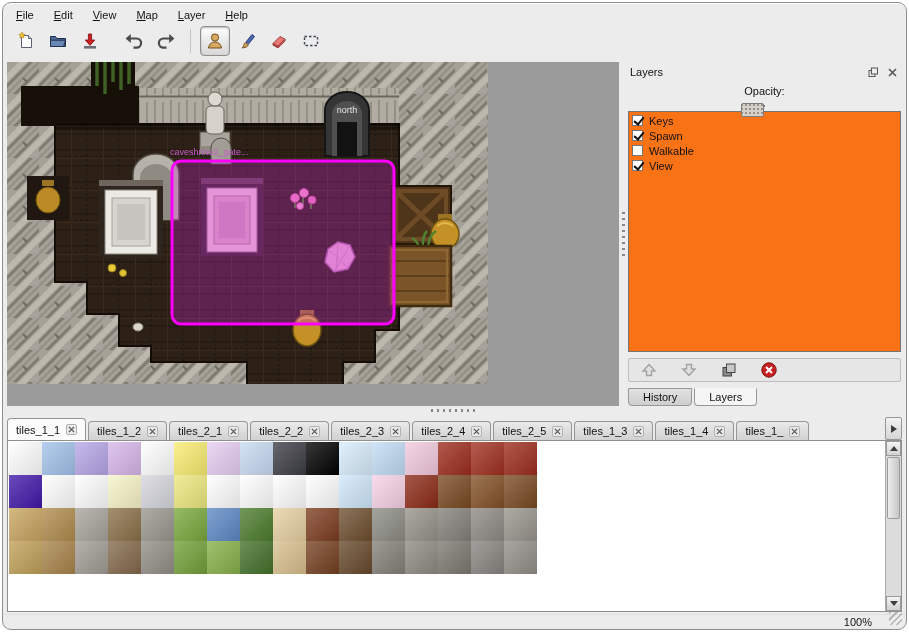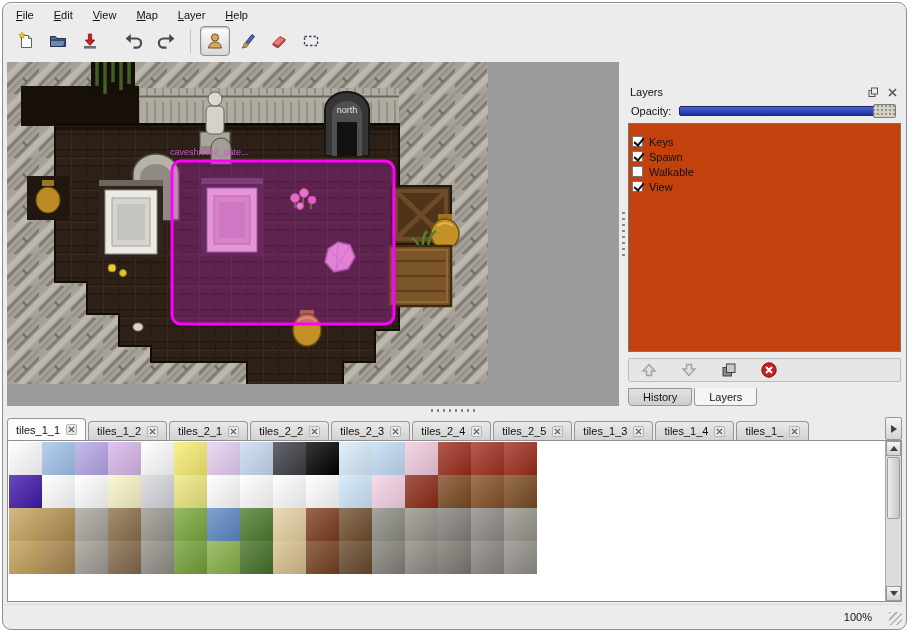--- a/index.html
+++ b/index.html
@@ -26,34 +26,34 @@
 
   
   .main { display:flex; height:344px; padding:0 4px; }
   .canvas { width:612px; background:#9b9b9b; position:relative; overflow:hidden; }
   .map-img { position:absolute; left:0; top:0; }
   .vsplit { width:8px; display:flex; align-items:center; justify-content:center; }
   .vgrip { width:3px; height:44px;
            background-image:repeating-linear-gradient(180deg,#878787 0 2px,transparent 2px 6px); }
 
   
-  .rightpanel { flex:1; display:flex; flex-direction:column; min-width:0;margin-top:20px; }
+  .rightpanel { flex:1; display:flex; flex-direction:column; min-width:0; }
   .dock-head { height:18px; display:flex; align-items:center; justify-content:space-between; padding:2px 3px 0; }
   .dock-btns { display:flex; gap:5px; }
   .dock-btn { width:14px; height:13px; display:flex; align-items:center; justify-content:center;
               background:transparent; border:none; padding:0; }
-  .opacity-row { display:flex; align-items:center; gap:8px; padding:5px 4px 2px; }
+  .opacity-row { display:flex; align-items:center; gap:8px; padding:5px 4px 2px;flex-direction:column; }
   .slider { position:relative; flex:1; height:10px; margin-right:3px; }
   .slider-track { position:absolute; inset:0; background:linear-gradient(#4a62d8,#1d2f9e);
                   border:1px solid #1f2560; border-radius:2px; }
   .slider-handle { position:absolute; right:-1px; top:-2px; width:23px; height:14px;
                    background-color:#d6d2ca; border:1px solid #7d7d7d; border-radius:2px;
                    background-image:radial-gradient(#97938b 1px, transparent 1.1px);
                    background-size:4px 4px; background-position:2px 3px; }
-  .layer-list { margin:4px 1px 0; border:1px solid #757575; background:#c2410c; flex:1; overflow:hidden; padding-top:10px; }
+  .layer-list { margin:4px 1px 0; border:1px solid #757575; background:#f97316; flex:1; overflow:hidden; padding-top:1px; }
   .layer-row { display:flex; align-items:center; gap:6px; height:15px; padding:0 3px; }
   .layer-row.selected { background:#16357e; color:#fff; }
   .checkbox { width:11px; height:11px; background:#fff; border:1px solid #767676; position:relative; flex:none; }
   .checkbox.checked::after { content:""; position:absolute; left:2.5px; top:-1.5px; width:4px; height:8px;
                              border:solid #101010; border-width:0 2px 2px 0; transform:rotate(40deg); }
   .layer-tools { display:flex; align-items:center; gap:20px; margin:6px 1px 0; padding:2px 10px;
                  background:#e6e6e6; border:1px solid #bdbdbd; border-radius:2px; height:24px; }
   .tool-btn { width:20px; height:20px; display:flex; align-items:center; justify-content:center;
               background:transparent; border:none; padding:0; }
   .dock-tabs { display:flex; padding:3px 0 0 1px; height:24px;align-items:flex-end; }
@@ -88,21 +88,21 @@
              border-left:1px solid #a8a8a8; display:flex; flex-direction:column; }
   .sbtn { height:15px; background:linear-gradient(#f4f4f4,#d1d1d1); border:1px solid #9a9a9a;
           display:flex; align-items:center; justify-content:center; flex:none; padding:0; }
   .tri-up { width:0; height:0; border-bottom:5px solid #3e3e3e; border-left:4px solid transparent; border-right:4px solid transparent; }
   .tri-down { width:0; height:0; border-top:5px solid #3e3e3e; border-left:4px solid transparent; border-right:4px solid transparent; }
   .strack { flex:1; }
   .sthumb { height:62px; margin:1px; background:linear-gradient(90deg,#ececec,#c6c6c6);
             border:1px solid #9a9a9a; border-radius:2px; }
 
   
-  .statusbar { height:25px; display:flex; align-items:center; justify-content:flex-end;
+  .statusbar { height:15px; display:flex; align-items:center; justify-content:flex-end;
                padding-right:34px; position:relative; border-top:1px solid #dedede; }
   .resize-grip { position:absolute; right:4px; bottom:4px; width:13px; height:13px;
                  background-image:repeating-linear-gradient(315deg, transparent 0 3px, #b5b5b5 3px 4.5px); }
 </style>
 </head>
 <body>
 
 <div class="window">
 
   <div class="menubar">

